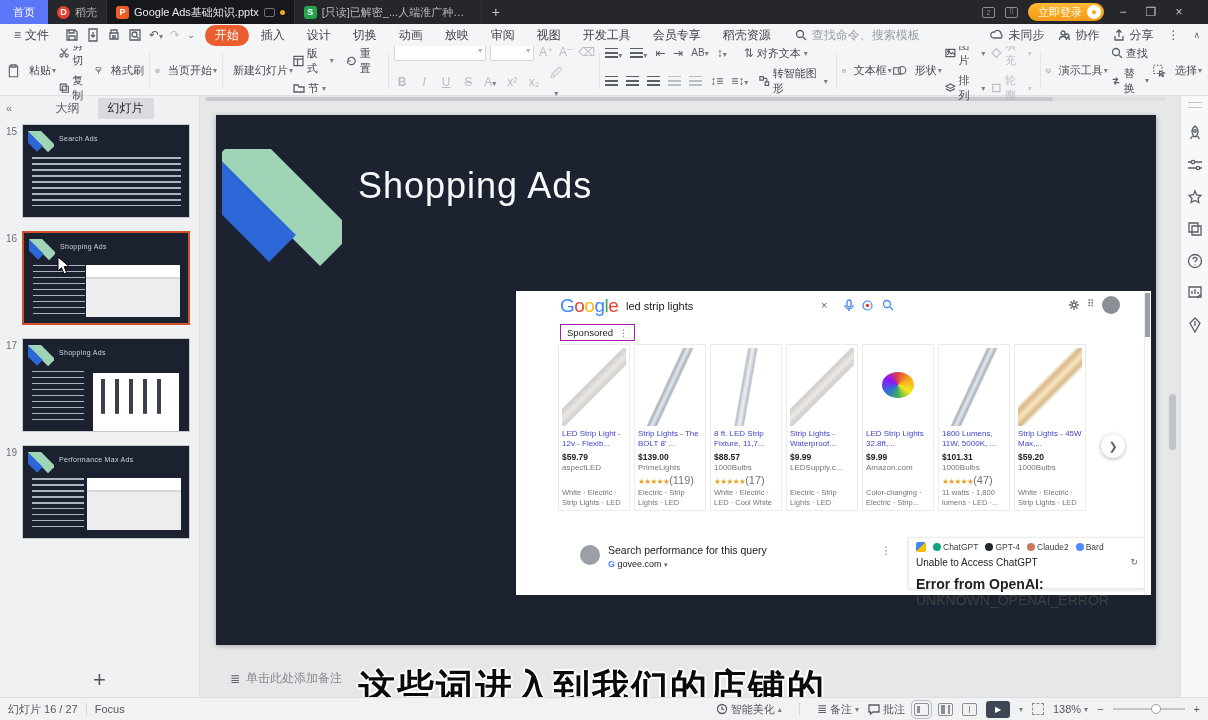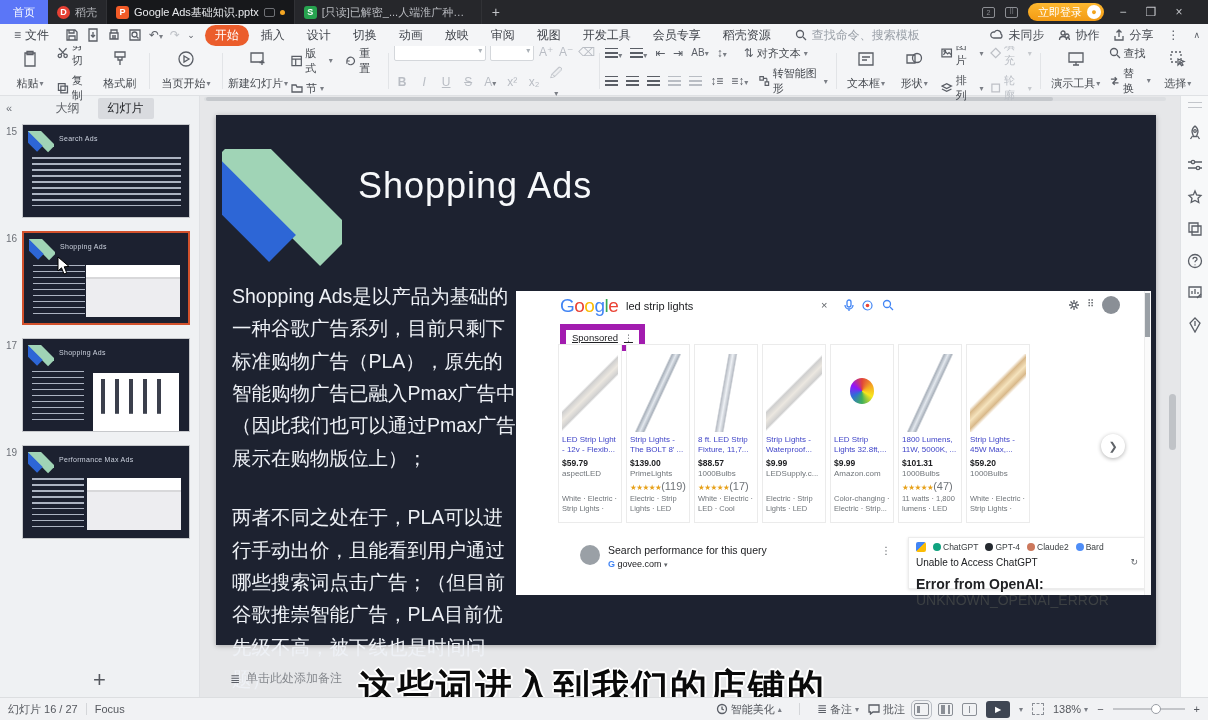--- a/index.html
+++ b/index.html
@@ -35,21 +35,21 @@
 .mb-tab { padding:2px 10px; border-radius:11px; cursor:pointer; white-space:nowrap; }
 .mb-tab.active { background:#eb5d2c; color:#fff; }
 .mb-search { display:flex; align-items:center; gap:5px; color:#9aa0a8; margin-left:10px; cursor:text; }
 .mb-right { margin-left:auto; display:flex; align-items:center; gap:14px; color:#4a4e55; }
 .mb-right .item { display:flex; align-items:center; gap:4px; cursor:pointer; }
 
 
 .toolbar { position:absolute; top:46px; left:0; right:0; height:50px; background:#f4f5f7; border-bottom:1px solid #dfe1e4; display:flex; align-items:center; padding:0 6px; z-index:50; }
 .tgroup { display:flex; align-items:center; height:44px; }
 .tdiv { width:1px; height:36px; background:#e2e4e7; margin:0 5px; flex:none; }
-.bigbtn { width:50px; height:44px; display:flex; flex-direction:column; align-items:center; justify-content:center; gap:8px; font-size:11px; color:#45494f; cursor:pointer; border-radius:3px; text-align:center; }
+.bigbtn { width:50px; height:44px; display:flex; flex-direction:row; align-items:center; justify-content:center; gap:8px; font-size:11px; color:#45494f; cursor:pointer; border-radius:3px; text-align:center; }
 .bigbtn .cap { white-space:nowrap; display:flex; align-items:center; gap:1px; }
 .bigbtn.wide { width:62px; }
 .stack { display:flex; flex-direction:column; justify-content:center; gap:3px; height:44px; }
 .srow { display:flex; align-items:center; gap:3px; font-size:11px; color:#45494f; cursor:pointer; padding:1px 3px; border-radius:2px; }
 .srow.dis, .dis { color:#b9bdc4; }
 .caret { font-size:8px; color:#7a7e85; }
 .dis .caret { color:#c6c9ce; }
 .fontbox { width:92px; height:19px; border:1px solid #d4d7db; background:#fff; border-radius:2px; position:relative; }
 .fontbox.small { width:44px; }
 .fontbox:after { content:"▾"; position:absolute; right:3px; top:3px; font-size:8px; color:#aab0b6; }
@@ -110,24 +110,24 @@
 .slide-body p + p { margin-top:27px; }
 
 
 .serp { position:absolute; left:300px; top:176px; width:635px; height:304px; background:#fff; font-family:"Liberation Sans",sans-serif; }
 .serp-header { position:absolute; top:0; left:0; right:8px; height:30px; display:flex; align-items:center; }
 .glogo { position:absolute; left:44px; top:4px; font-size:19px; font-weight:500; letter-spacing:-.5px; }
 .gquery { position:absolute; left:110px; top:9px; font-size:11px; color:#202124; }
 .gic { position:absolute; top:8px; font-size:11px; color:#5f6368; }
 .serp-right-ic { position:absolute; top:7px; color:#5f6368; }
 .gavatar { position:absolute; left:586px; top:5px; width:18px; height:18px; border-radius:50%; background:#8a8f96; }
-.sponsored { position:absolute; left:44px; top:33px; border:6px solid #a21caf; padding:2px 6px; display:flex; align-items:center; gap:6px; font-size:9.5px; color:#202124;text-decoration:underline; }
+.sponsored { position:absolute; left:44px; top:33px; border:1px solid #a21caf; padding:2px 6px; display:flex; align-items:center; gap:6px; font-size:9.5px; color:#202124; }
 .sponsored .kebab { color:#5f6368; font-size:9px; }
 .cards { position:absolute; left:42px; top:53px; display:flex; }
-.card { width:64px; margin-right:4px; border:1px solid #ebebeb; background:#fff; padding:8px 3px; font-size:8px; }
+.card { width:72px; margin-right:4px; border:1px solid #ebebeb; background:#fff; padding:2px 3px; font-size:8px; }
 .card-img { height:78px; position:relative; overflow:hidden; margin:1px 0 3px; }
 .img-art { position:absolute; inset:0; }
 .img-art.strip-gray { background:linear-gradient(135deg,transparent 42%,#cfcfcf 44%,#ebe7e0 50%,#cfcfcf 56%,transparent 58%); }
 .img-art.fixture { background:linear-gradient(115deg,transparent 44%,#aab2bc 46%,#e3e8ee 50%,#aab2bc 54%,transparent 56%); }
 .img-art.fixture2 { background:linear-gradient(100deg,transparent 43%,#b9bec6 45%,#eef1f5 50%,#b9bec6 55%,transparent 57%); }
 .img-art.rgb { background:conic-gradient(#e0443a,#f5a623,#f8e71c,#3faf5b,#2f6fd6,#9013fe,#e0443a); border-radius:50%; margin:14px 8px; position:absolute; inset:10px 8px 14px; }
 .img-art.glow { background:linear-gradient(180deg,#fff 18%,#ead9b8 40%,#c7a96e 52%,#ead9b8 64%,#fff 86%); }
 .img-art.warm { background:linear-gradient(135deg,transparent 40%,#d9b98a 44%,#f5e3bd 50%,#d9b98a 56%,transparent 60%); }
 .card-title { color:#4045c8; line-height:1.3; height:21px; overflow:hidden; }
 .card-price { font-weight:bold; color:#202124; font-size:8.5px; margin-top:2px; }
@@ -593,24 +593,20 @@
     <div class="hscroll">
         <div class="hthumb"></div>
       </div>
 
     <div class="slide">
       <div class="logo">
           <i class="green"></i>
           <i class="blue"></i>
         </div>
       <div class="slide-title">Shopping Ads</div>
-      <div class="slide-body">
-        <p>Shopping Ads是以产品为基础的一种谷歌广告系列，目前只剩下标准购物广告（PLA），原先的智能购物广告已融入Pmax广告中（因此我们也可以通过Pmax广告展示在购物版位上）；</p>
-        <p>两者不同之处在于，PLA可以进行手动出价，且能看到用户通过哪些搜索词点击广告；（但目前谷歌推崇智能广告，PLA目前优先级不高，被下线也是时间问题）</p>
-      </div>
 
       <div class="serp">
         <div class="serp-header">
           <span class="glogo" id="glogo"><span style="color: rgb(66, 133, 244);">G</span><span style="color: rgb(234, 67, 53);">o</span><span style="color: rgb(251, 188, 5);">o</span><span style="color: rgb(66, 133, 244);">g</span><span style="color: rgb(52, 168, 83);">l</span><span style="color: rgb(234, 67, 53);">e</span></span>
           <span class="gquery">led strip lights</span>
           <span class="gic" style="left:305px">×</span>
           <svg class="sic" style="position:absolute;left:328px;top:8px;stroke:#4285F4" width="10" height="13" viewBox="0 0 10 13">
               <rect x="3" y="1" width="4" height="7" rx="2"></rect>
               <path d="M1 6a4 4 0 0 0 8 0M5 10v2"></path>
             </svg>

